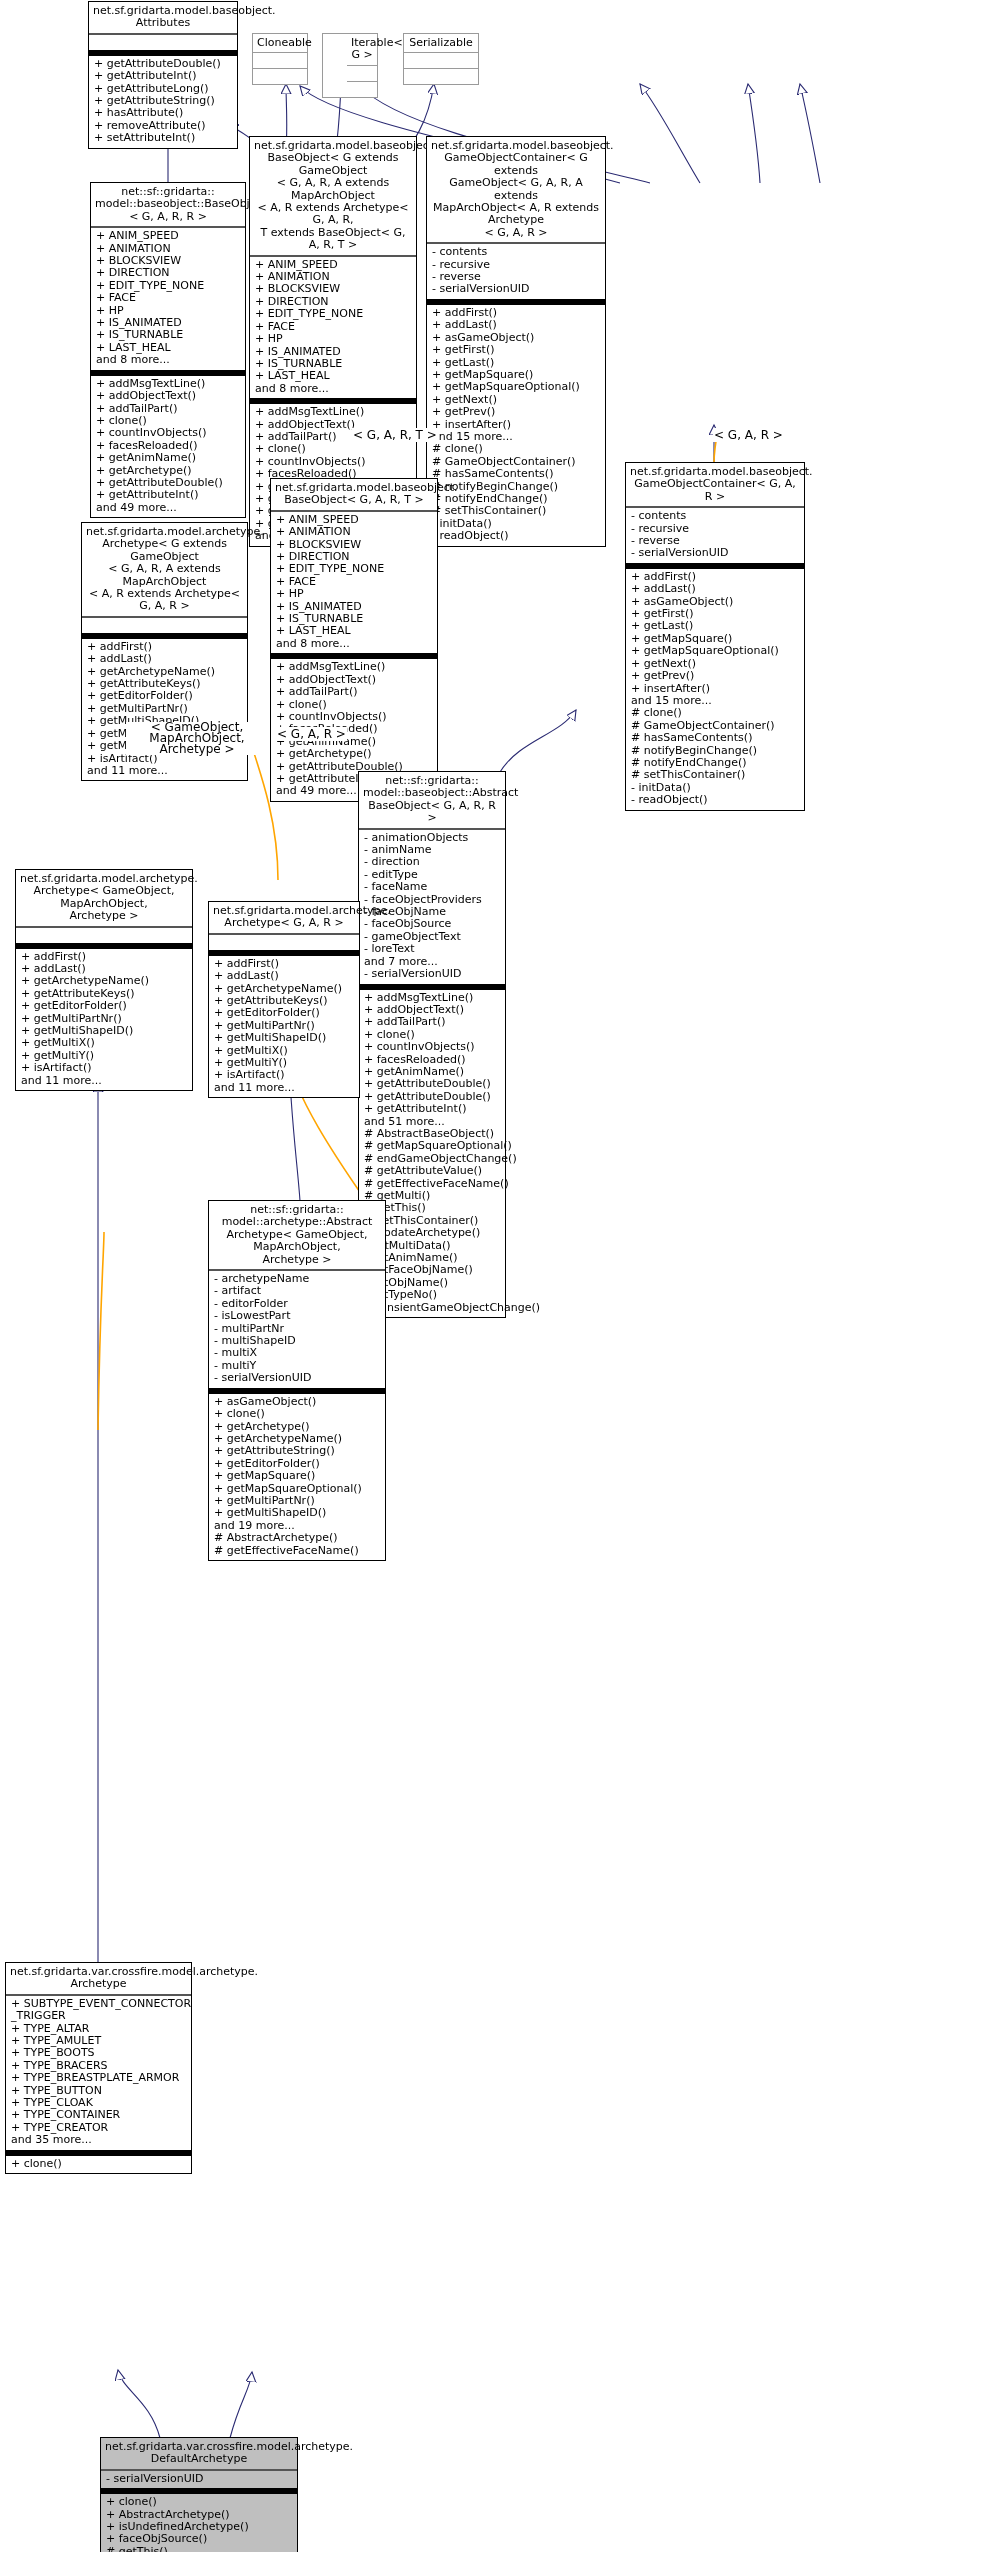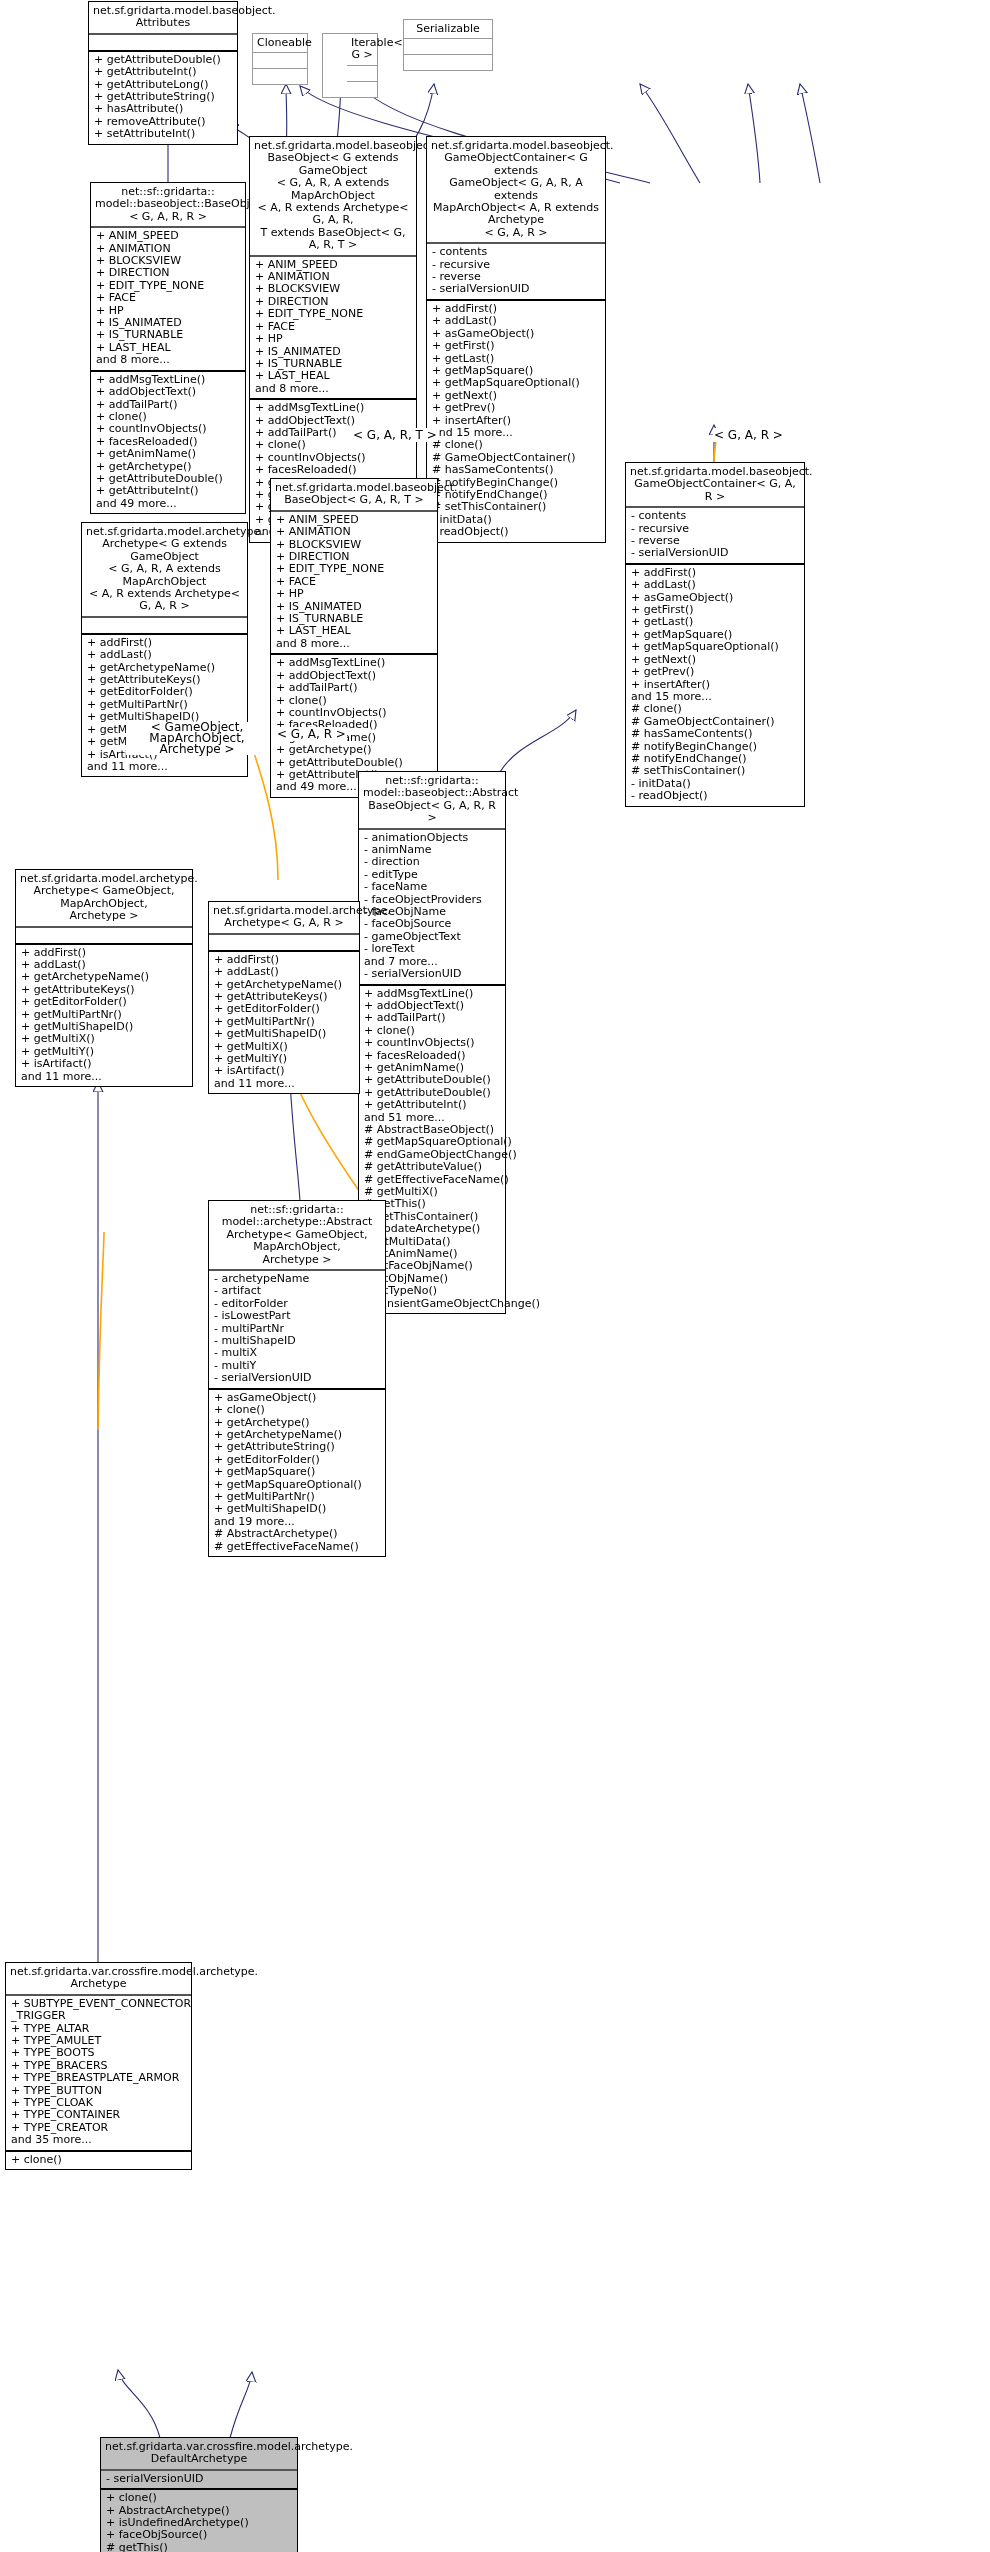--- a/index.html
+++ b/index.html
@@ -10,21 +10,21 @@
   svg.edges{position:absolute;left:0;top:0;width:990px;height:2552px;pointer-events:none;}
 
   .uml{position:absolute;box-sizing:border-box;background:#ffffff;
        border:1px solid #000000;font-size:11px;line-height:12.4px;color:#000;}
   .uml.iface{border:1px solid #9a9a9a;}
   .uml.hl{background:#bfbfbf;border:1px solid #000;}
 
   .hdr{text-align:center;padding:3px 4px 3px 4px;border-bottom:1px solid #555;}
   .hdr.thick{border-bottom:2px solid #555;}
   .uml.iface .hdr{border-bottom:1px solid #9a9a9a;}
-  .sec{padding:2px 4px 3px 5px;border-bottom:2px solid #000000;}
+  .sec{padding:2px 4px 3px 5px;border-bottom:6px solid #000000;}
   .sec:last-child{border-bottom:none;}
   .uml.iface .sec{border-bottom:1px solid #9a9a9a;}
   .sec.empty{height:15px;padding:0;}
   .sec .ln{white-space:pre;}
 
   .tlabel{position:absolute;font-size:12px;color:#000;white-space:nowrap;background:#fff;padding:0 1px;}
 </style>
 </head>
 <body>
 
@@ -106,21 +106,21 @@
     <div class="sec empty"></div>
     <div class="sec empty" style="border-bottom:none;"></div>
   </div>
 
   <div class="uml iface" style="left:322px;top:33px;width:56px;padding-left:24px;">
     <div class="hdr">Iterable&lt; G &gt;</div>
     <div class="sec empty"></div>
     <div class="sec empty" style="border-bottom:none;"></div>
   </div>
 
-  <div class="uml iface" style="left:403px;top:19px;width:90px;">
+  <div class="uml iface" style="left:403px;top:33px;width:76px;">
     <div class="hdr">Serializable</div>
     <div class="sec empty"></div>
     <div class="sec empty" style="border-bottom:none;"></div>
   </div>
 
   <div class="uml" style="left:90px;top:182px;width:156px;">
     <div class="hdr thick" style="white-space:pre-line;">net::sf::gridarta::
 model::baseobject::BaseObject
 &lt; G, A, R, R &gt;</div>
     <div class="sec">
@@ -335,21 +335,21 @@
       <div class="ln">+ getAnimName()</div>
       <div class="ln">+ getAttributeDouble()</div>
       <div class="ln">+ getAttributeDouble()</div>
       <div class="ln">+ getAttributeInt()</div>
       <div class="ln">and 51 more...</div>
       <div class="ln"># AbstractBaseObject()</div>
       <div class="ln"># getMapSquareOptional()</div>
       <div class="ln"># endGameObjectChange()</div>
       <div class="ln"># getAttributeValue()</div>
       <div class="ln"># getEffectiveFaceName()</div>
-      <div class="ln"># getMultiX()</div>
+      <div class="ln"># getMulti()</div>
       <div class="ln"># getThis()</div>
       <div class="ln"># setThisContainer()</div>
       <div class="ln"># updateArchetype()</div>
       <div class="ln">- initMultiData()</div>
       <div class="ln">- setAnimName()</div>
       <div class="ln">- setFaceObjName()</div>
       <div class="ln">- setObjName()</div>
       <div class="ln">- setTypeNo()</div>
       <div class="ln">- transientGameObjectChange()</div>
     </div>

